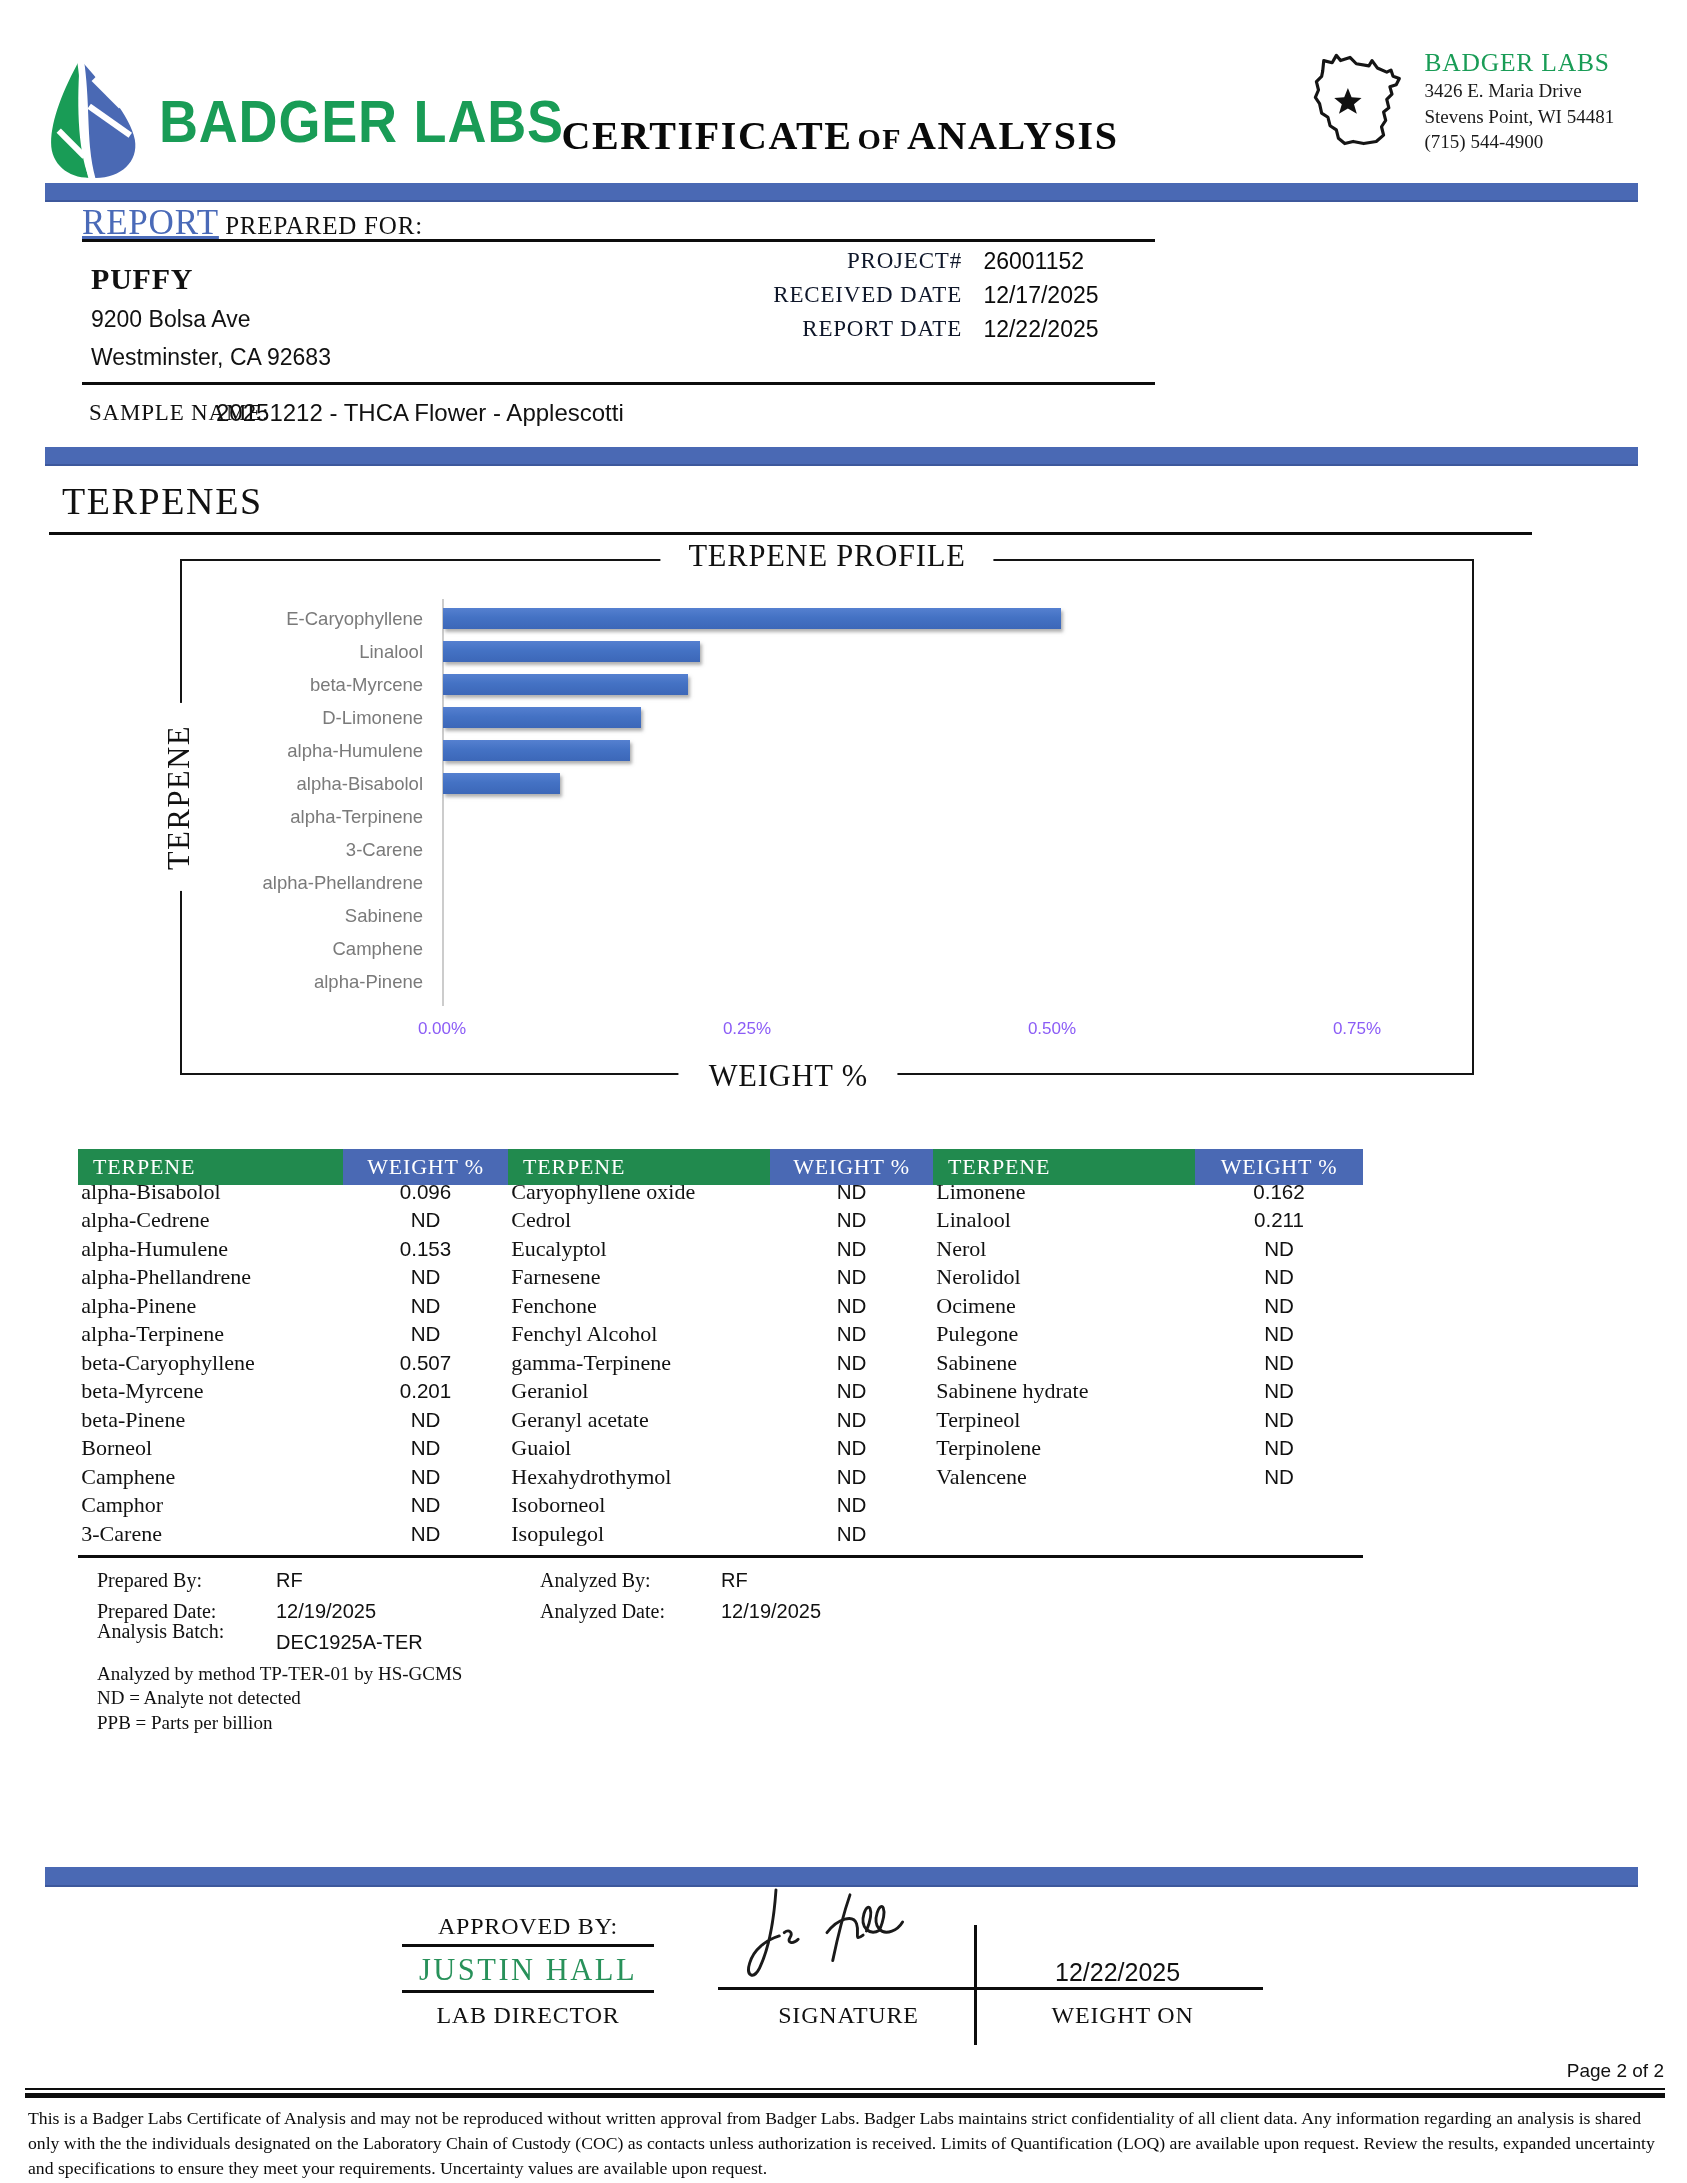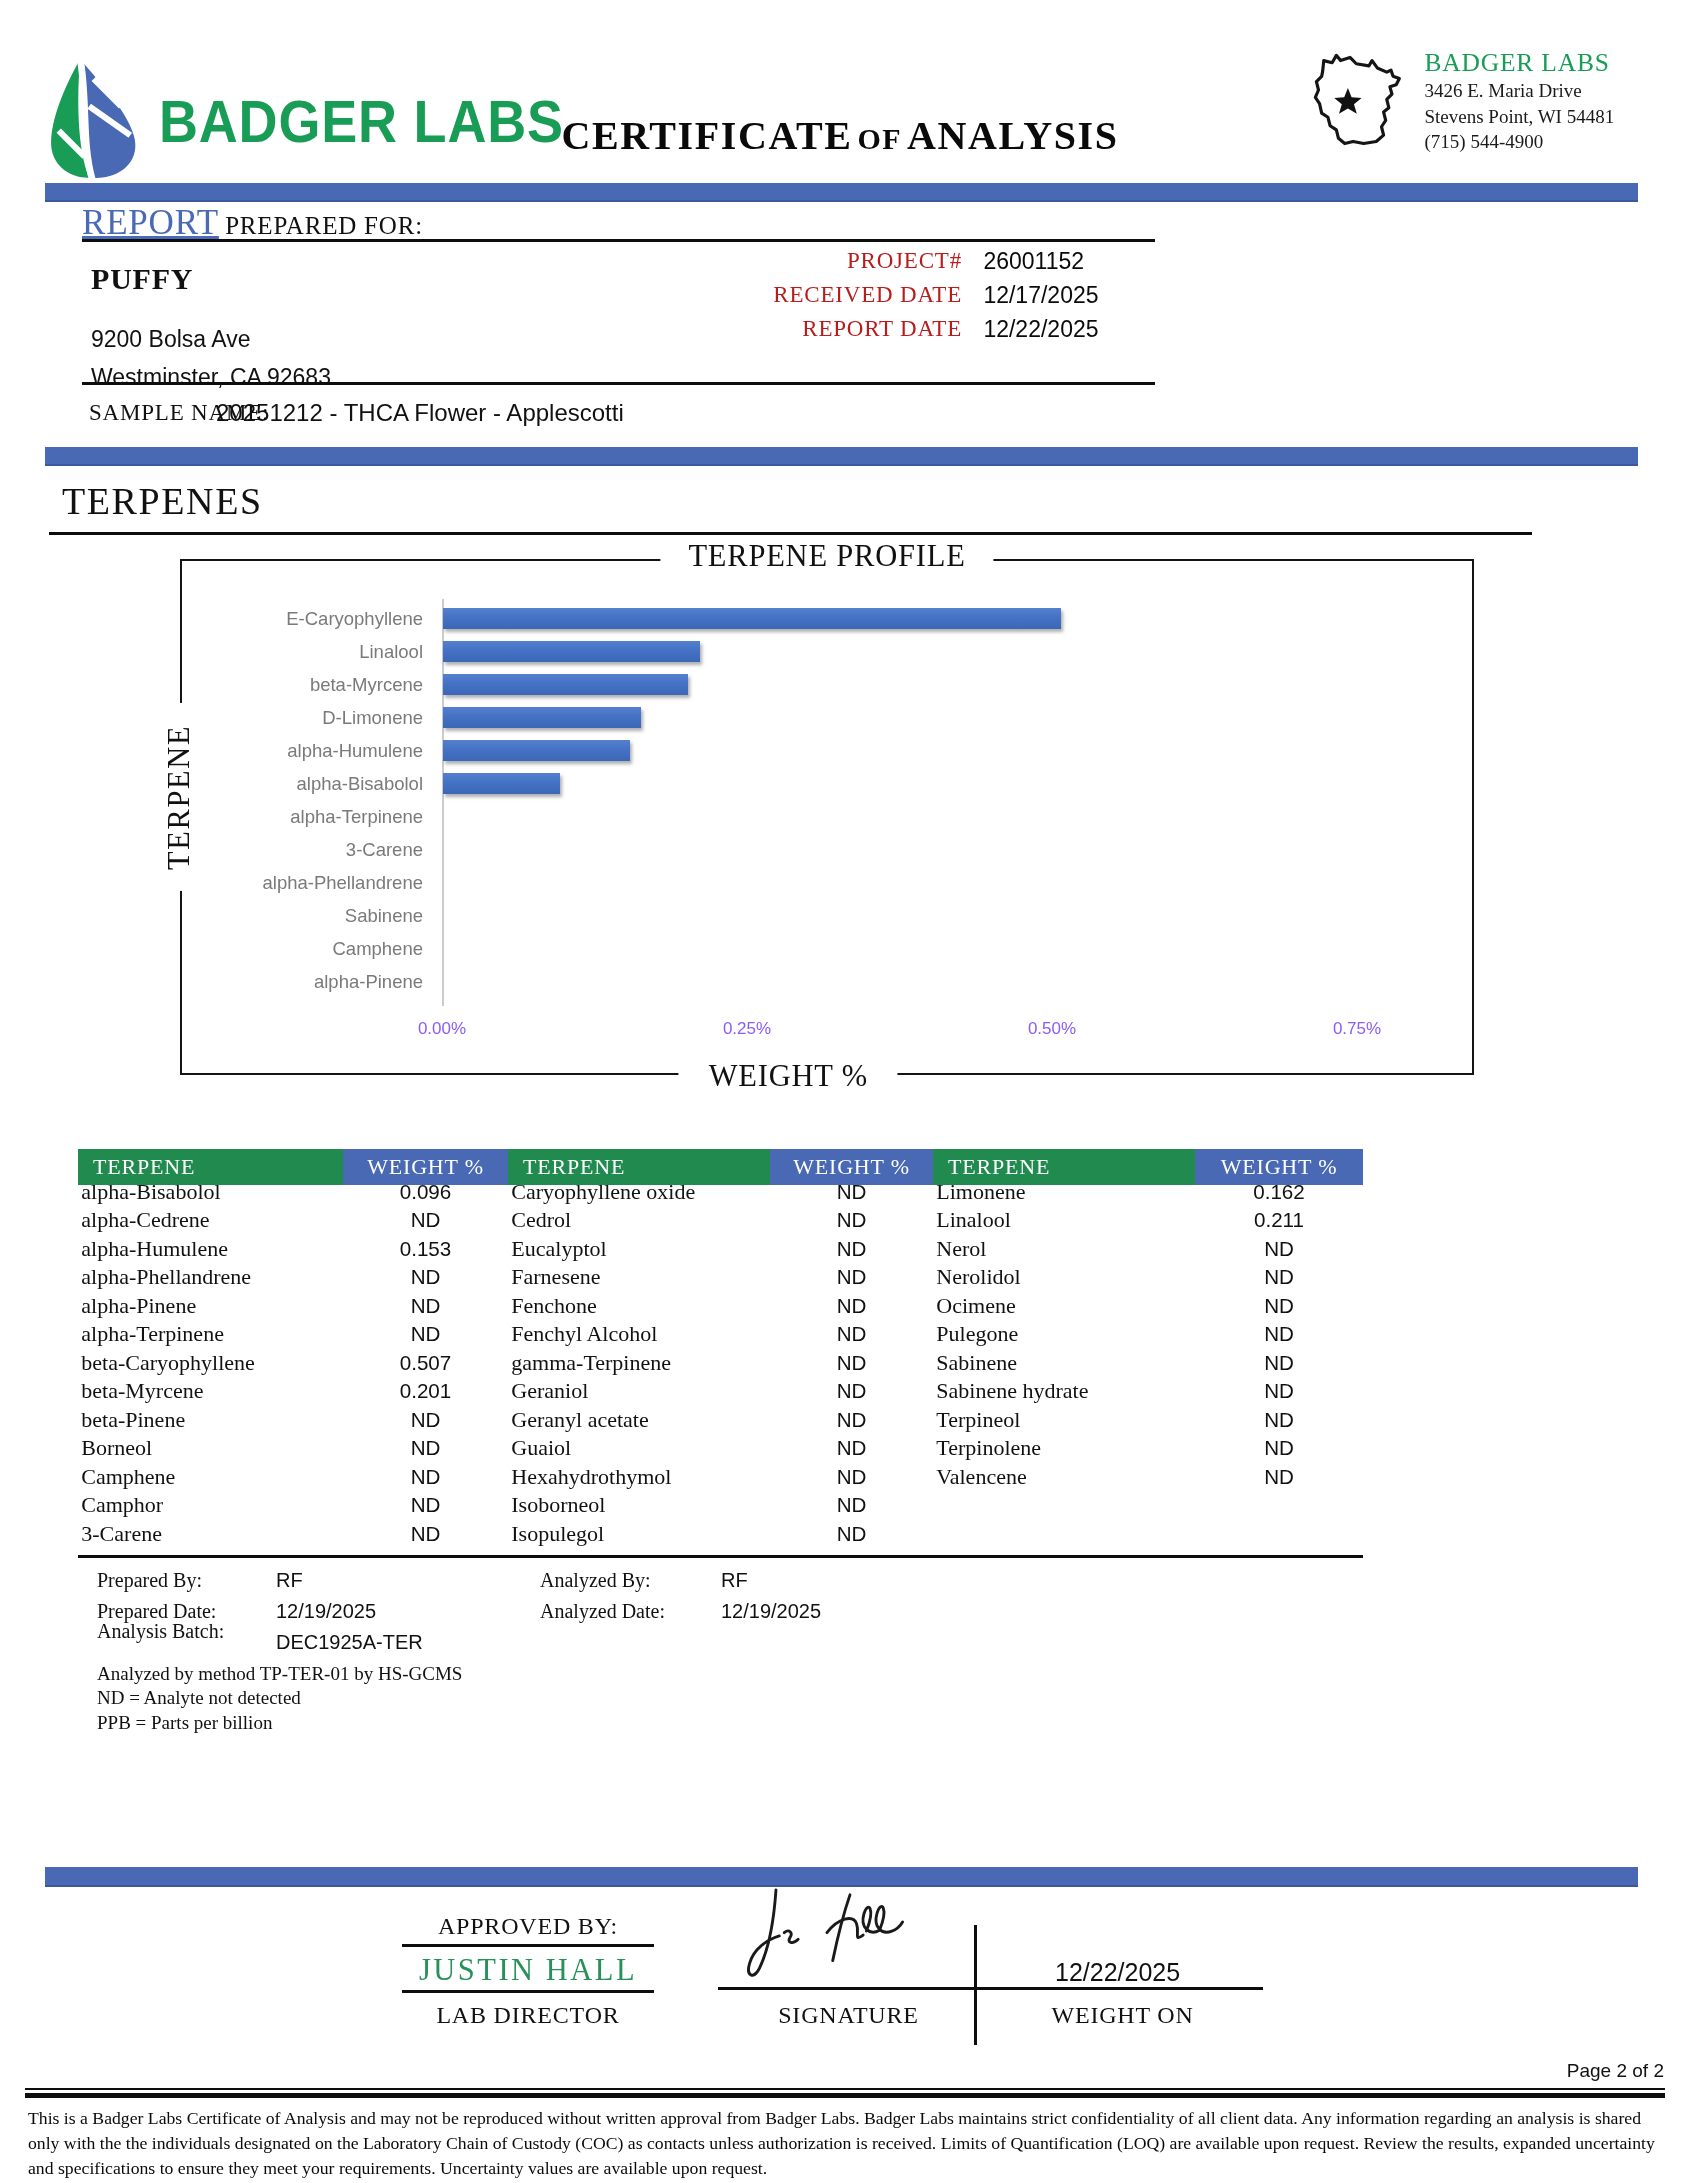--- a/index.html
+++ b/index.html
@@ -19,24 +19,24 @@
   .lab-txt .lab-name{color:#199c56;font-size:25.5px;letter-spacing:0.8px;}
   .lab-txt .lab-line{font-size:19px;line-height:25.5px;color:#1a1a1a;}
   .bluebar{position:absolute;left:45px;width:1593px;height:16.5px;background:#4a69b4;border-bottom:2.5px solid #3d589c;}
 
   
   .rpt-head{position:absolute;left:82px;top:203px;font-size:25px;}
   .rpt-head .rpt{color:#4a6ab8;font-size:35px;text-decoration:underline;letter-spacing:0.8px;margin-top:32px;}
   .rpt-head .pf{color:#111;font-size:25px;letter-spacing:0.8px;}
   .hline{position:absolute;background:#0d0d0d;}
   .client-name{position:absolute;left:91px;top:262px;font-weight:700;font-size:30px;letter-spacing:0.8px;}
-  .client-addr{position:absolute;left:91px;font-size:23px;font-family:"Liberation Sans",sans-serif;margin-top:20px;}
+  .client-addr{position:absolute;left:91px;font-size:23px;font-family:"Liberation Sans",sans-serif;}
   .fields{position:absolute;left:527px;top:244px;width:626px;}
   .frow{display:flex;height:34px;align-items:center;}
-  .flabel{width:435px;text-align:right;color:#b91c1c;font-size:23px;letter-spacing:0.8px;}
+  .flabel{width:435px;text-align:right;color:#0f172a;font-size:23px;letter-spacing:0.8px;}
   .fvalue{margin-left:21.4px;font-family:"Liberation Sans",sans-serif;font-size:23px;color:#0a0a0a;}
   .sample-label{position:absolute;left:89px;top:400px;font-size:23px;letter-spacing:0.8px;}
   .sample-value{position:absolute;left:216px;top:399px;font-size:24px;font-family:"Liberation Sans",sans-serif;}
 
   
   .sec-title{position:absolute;left:62px;top:479px;font-size:38px;letter-spacing:1.6px;}
 
   
   .chart-box{position:absolute;left:180px;top:559px;width:1290px;height:512px;border:2.5px solid #141414;}
   .chart-title{position:absolute;top:-22px;left:50%;transform:translateX(-50%);background:#fff;

